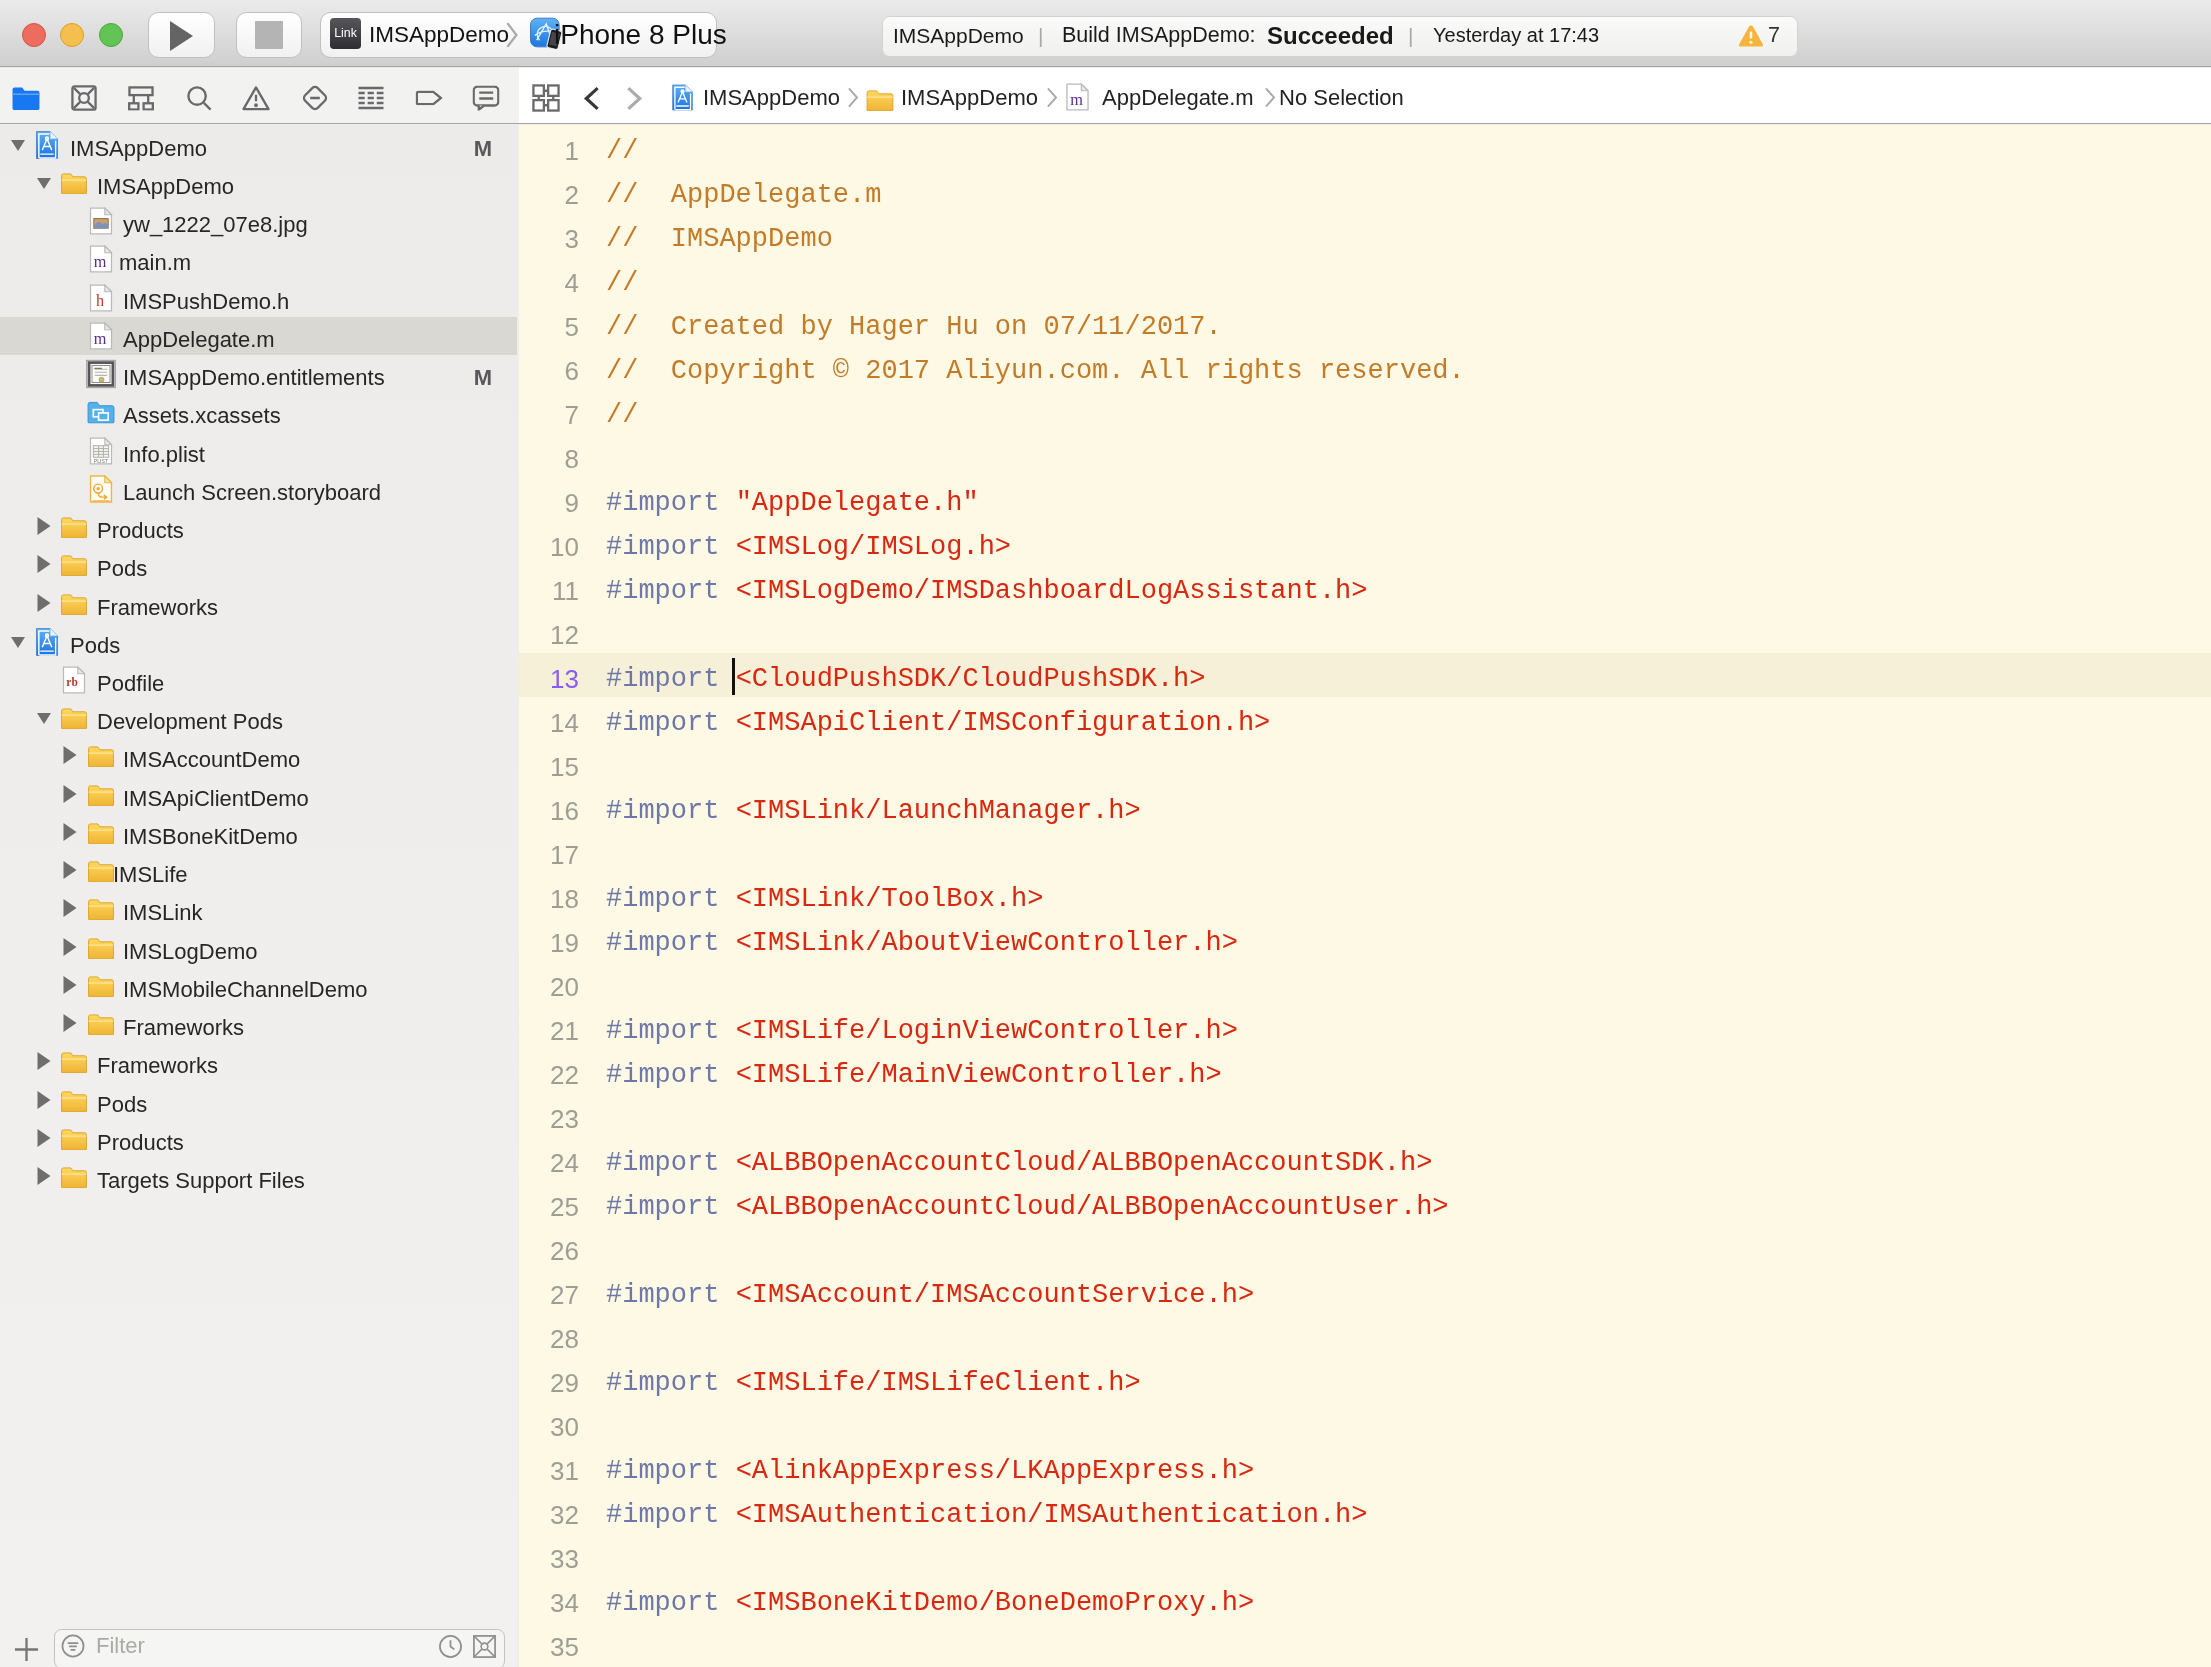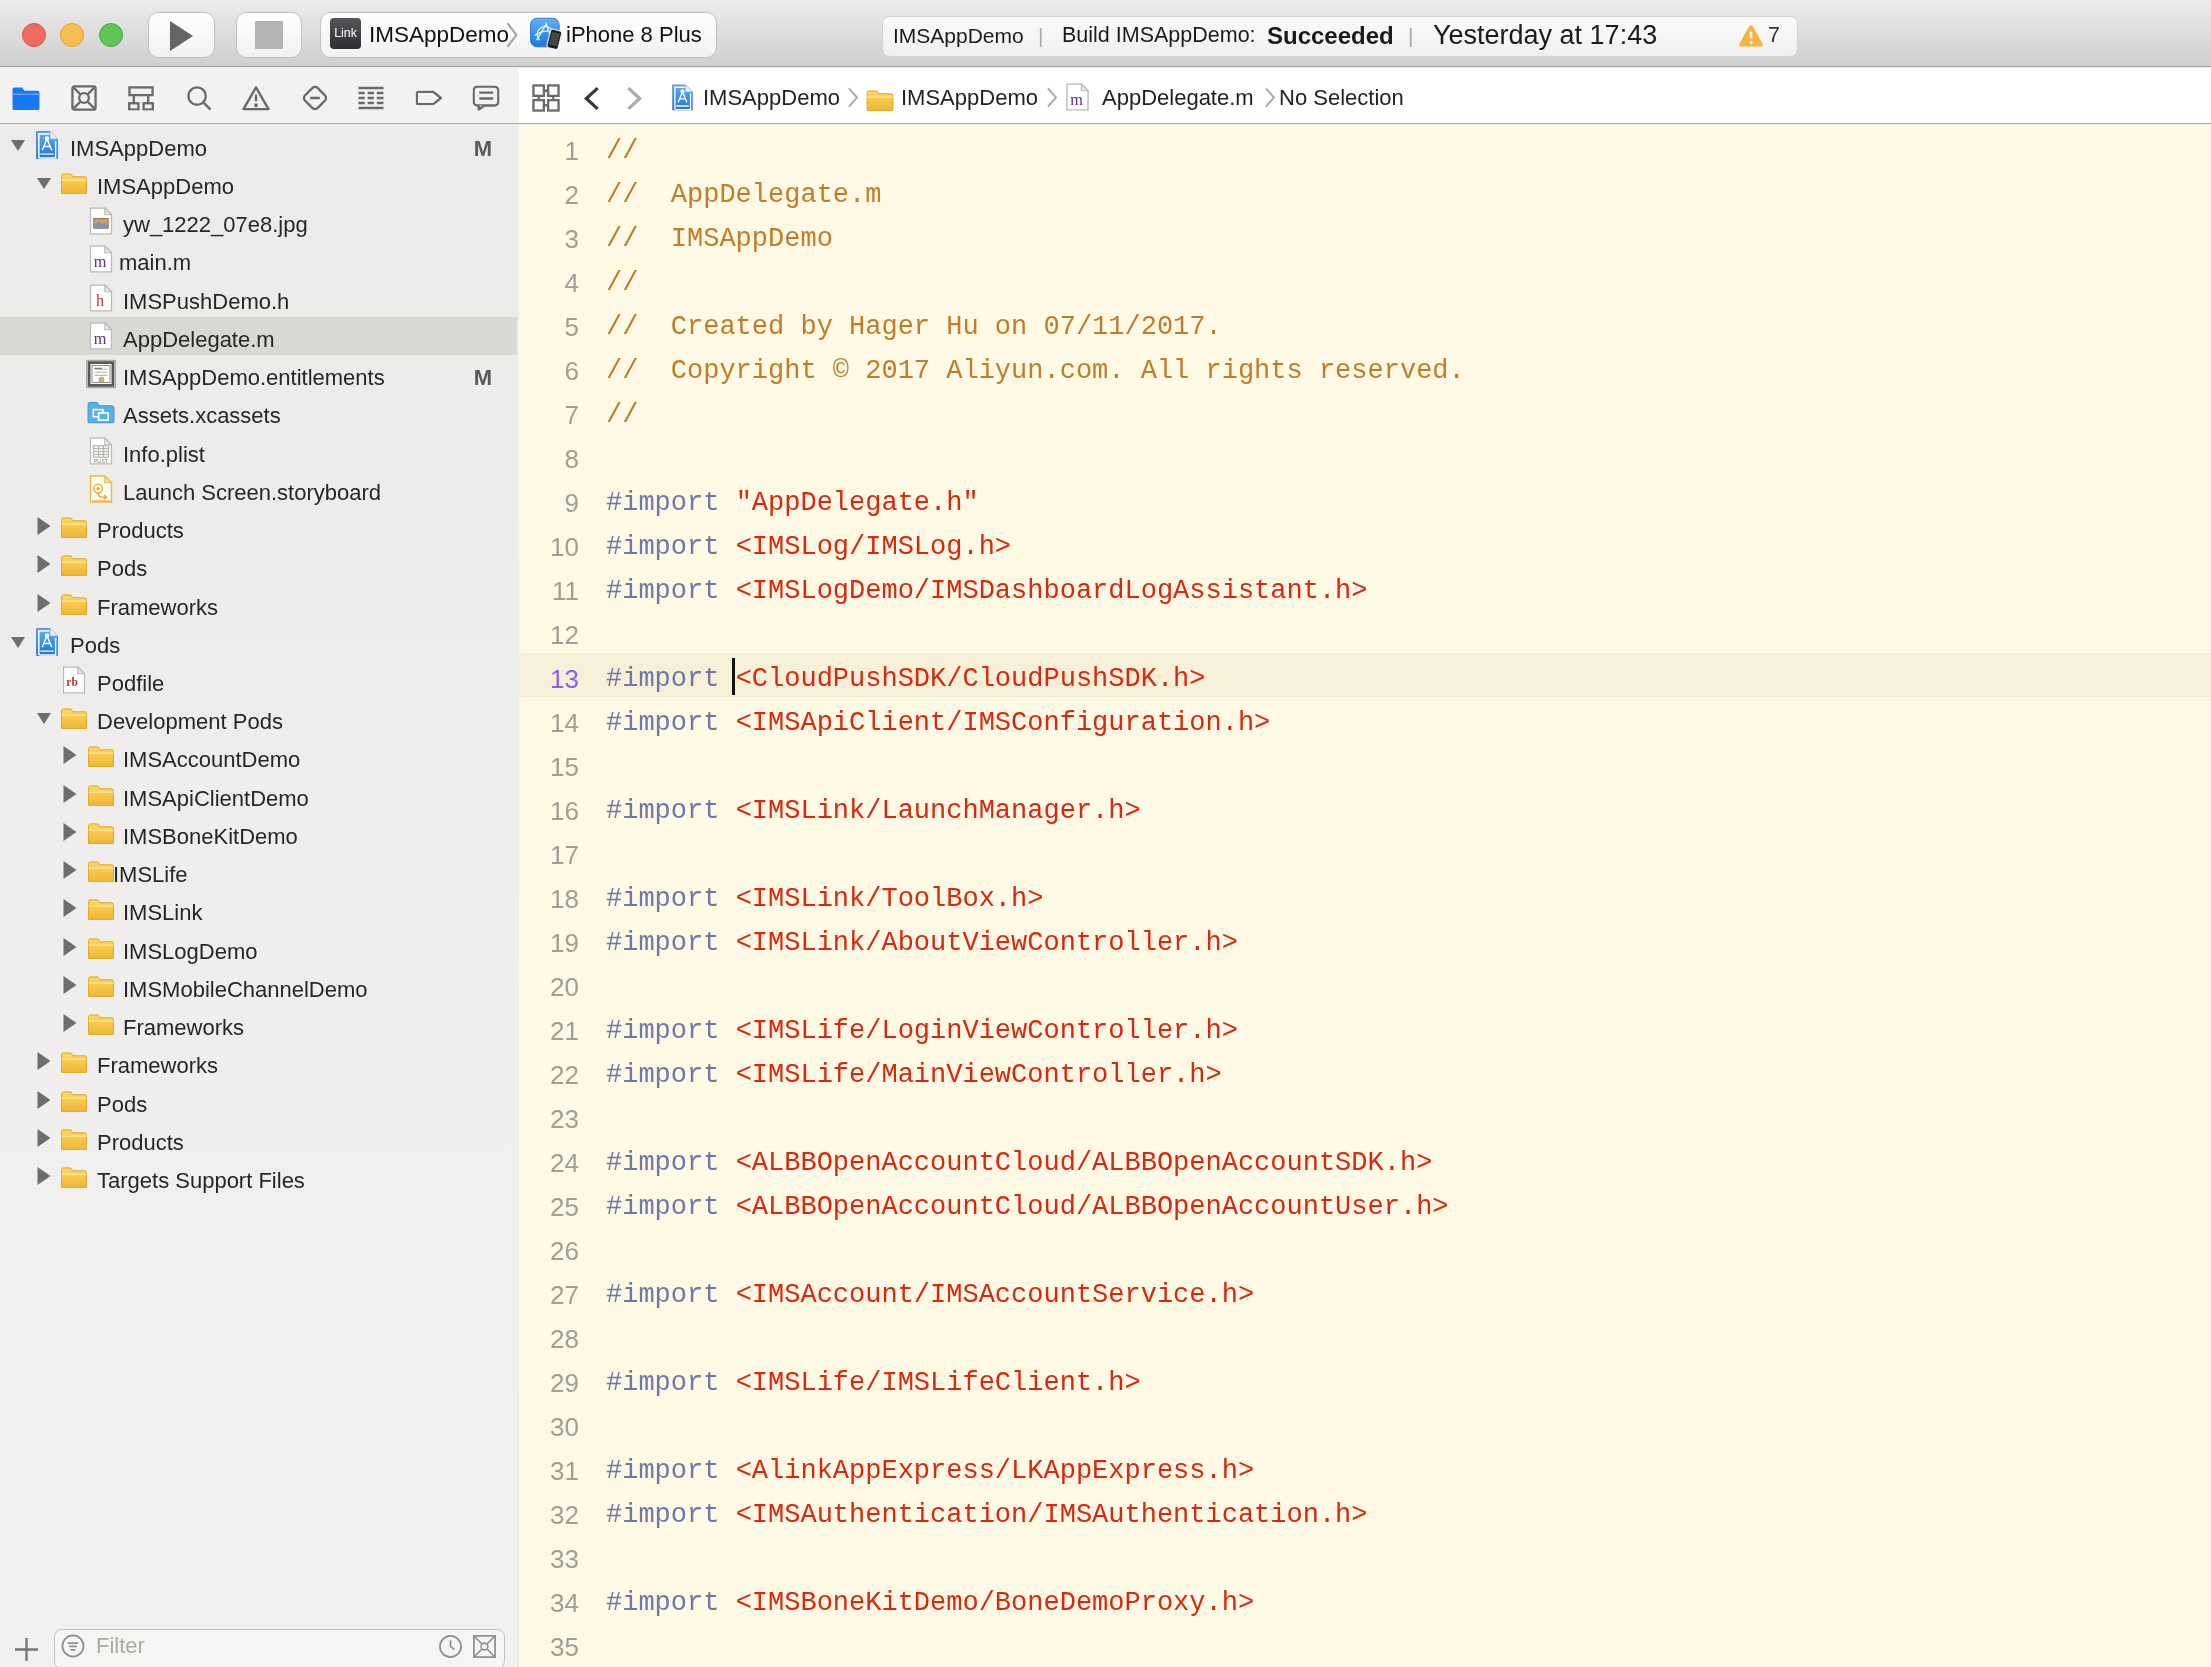--- a/index.html
+++ b/index.html
@@ -58,28 +58,28 @@
 <rect x="0.5" y="1" width="30" height="30" rx="7" fill="url(#ph)" stroke="#3878c2" stroke-width="1"></rect>
 <g stroke="#e8f3fd" stroke-width="1.4" fill="none">
         <path d="M7 24 L17 7 L23 24 M5 19 Q15 12 26 16 M10 24 A8 8 0 0 1 22 12"></path>
       </g>
 <g transform="rotate(14 25 23)">
         <rect x="19.5" y="13" width="12" height="20" rx="2.6" fill="#1d1d1f" stroke="#e8e8ea" stroke-width="1.2"></rect>
         <rect x="21.3" y="16" width="8.4" height="13.5" fill="#46464a"></rect>
       </g>
     </svg>
   </div>
-<div class="abs schemetxt" style="left:566px;top:12.4px;font-size:22px">iPhone 8 Plus</div>
+<div class="abs schemetxt" style="left:554px;top:12.4px;font-size:28px">iPhone 8 Plus</div>
 <div id="status" class="abs"></div>
 <div class="abs st" style="left:893px;font-size:21px">IMSAppDemo</div>
 <div class="abs st sep" style="left:1038px;font-size:21px">|</div>
 <div class="abs st" style="left:1062px;font-size:21.5px">Build IMSAppDemo:</div>
 <div class="abs st" style="left:1267px;font-size:24px;font-weight:bold">Succeeded</div>
 <div class="abs st sep" style="left:1408px;font-size:21px">|</div>
-<div class="abs st" style="left:1433px;font-size:27px">Yesterday at 17:43</div>
+<div class="abs st" style="left:1433px;font-size:20px">Yesterday at 17:43</div>
 <div class="abs" style="left:1738px;top:24px">
     <svg width="26" height="24" viewBox="0 0 27 25" style="">
       <path d="M13.5 1.5 Q15 1.5 15.8 3 L25.8 21 Q26.8 23.5 24 23.5 H3 Q0.2 23.5 1.2 21 L11.2 3 Q12 1.5 13.5 1.5 Z" fill="#f6b43c"></path>
 <path d="M13.5 8 V15" stroke="#fff" stroke-width="2.6"></path>
       <circle cx="13.5" cy="19" r="1.6" fill="#fff"></circle>
     </svg>
   </div>
 <div class="abs" style="left:1768px;top:16.3px;height:39px;line-height:39px;font-size:21.5px;color:#333">7</div>
 <div id="row2" class="abs"></div>
 <div id="row2w" class="abs"></div>

